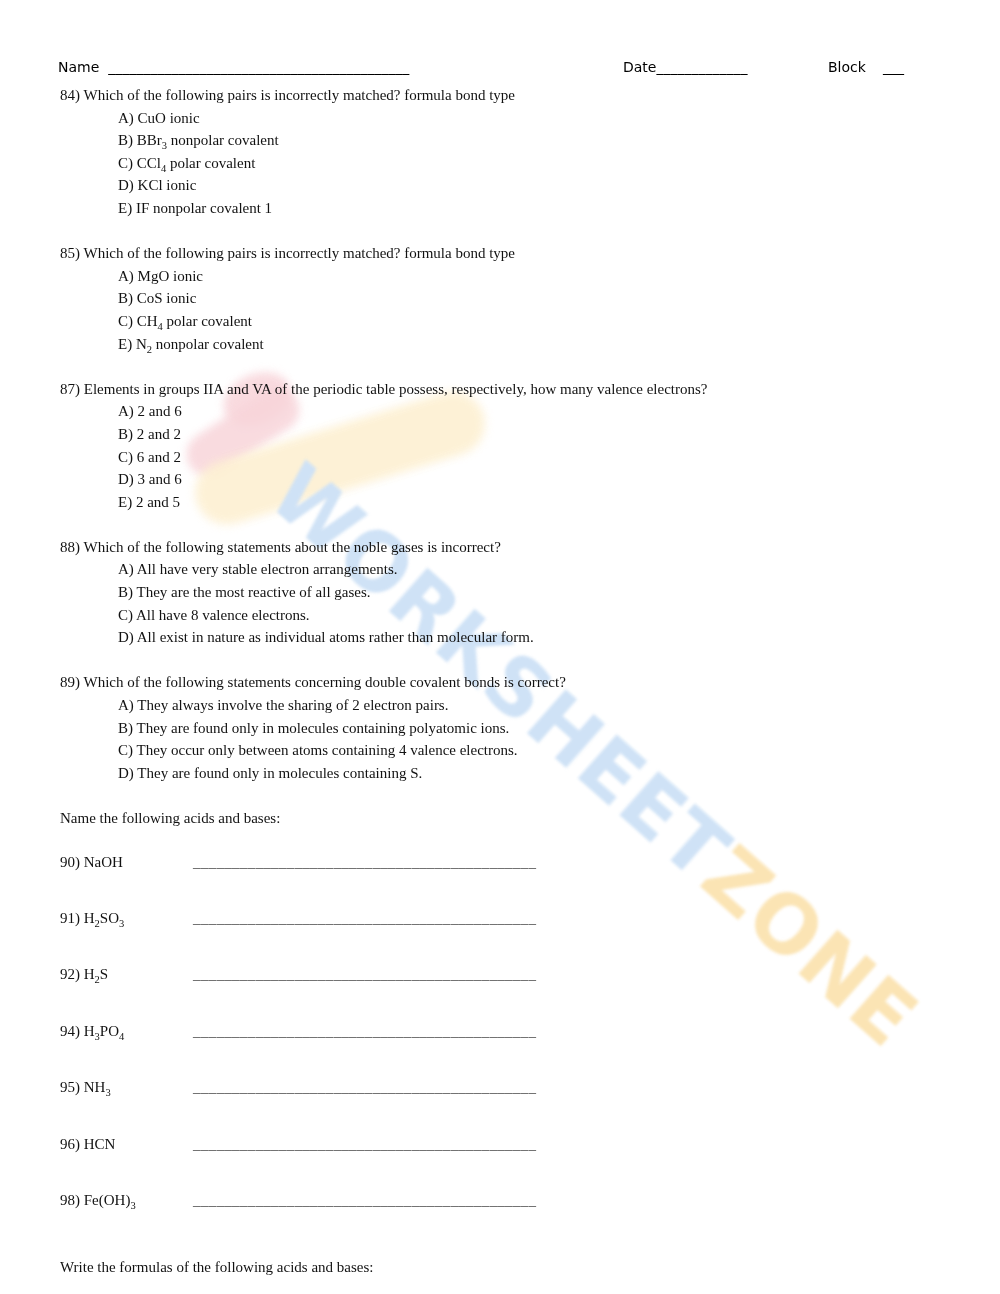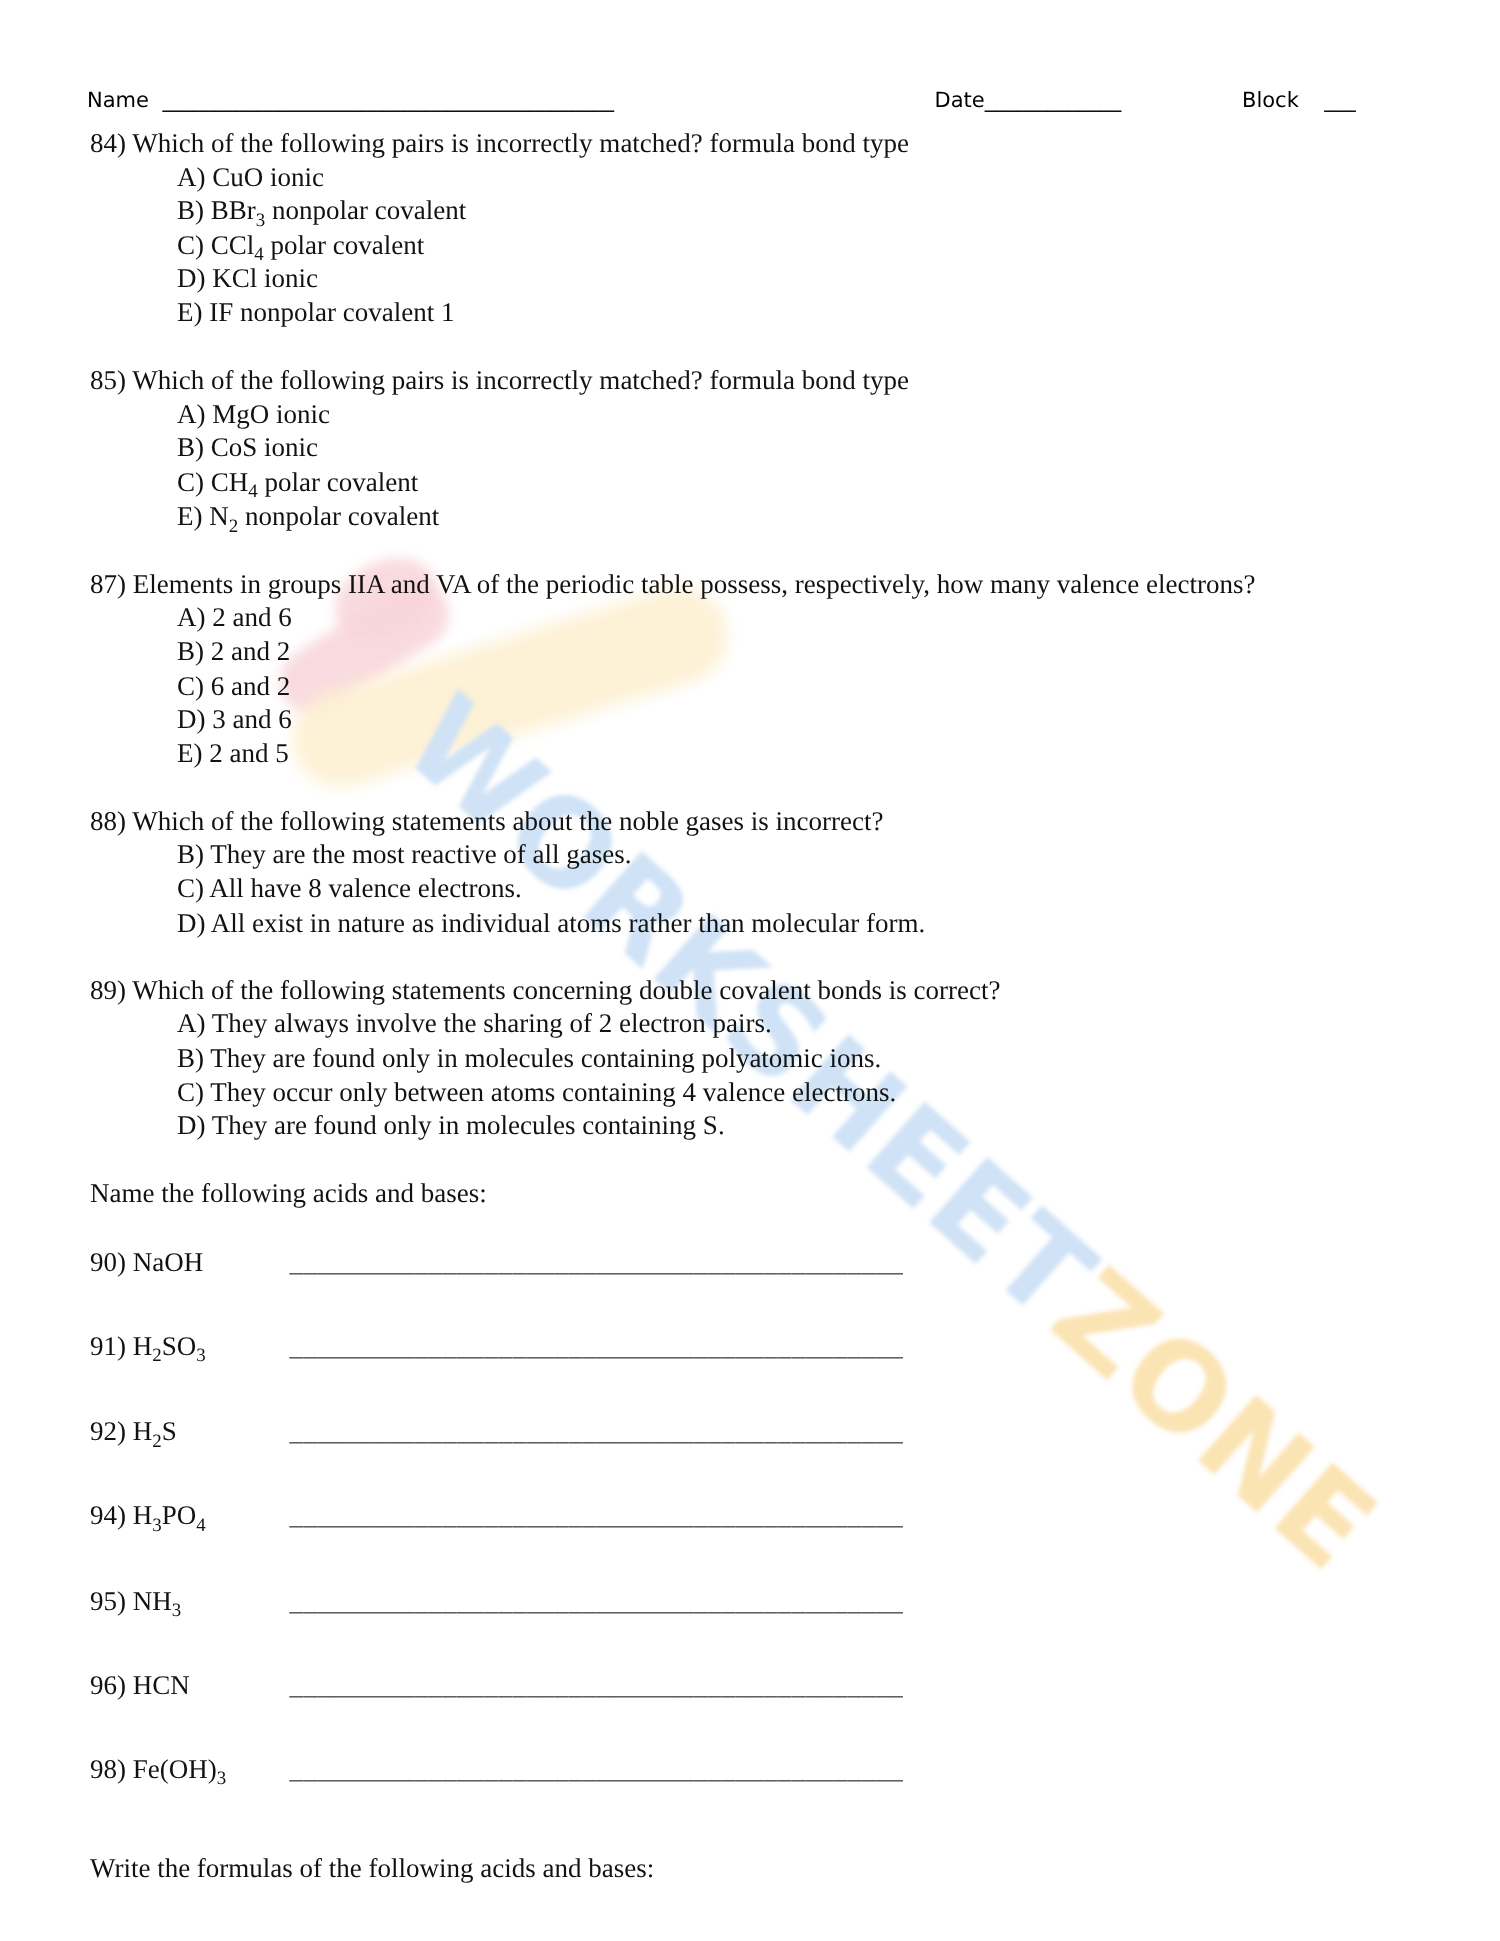--- a/index.html
+++ b/index.html
@@ -28,21 +28,21 @@
     font-family:"DejaVu Sans", sans-serif;font-size:14px;color:#000;}
   .hdr-group{position:absolute;white-space:nowrap;}
   #hdr-name{left:58px;}
   #hdr-date{left:623px;}
   #hdr-block{left:828px;}
   #hdr-name .hdr-blank{margin-left:9px;}
   #hdr-date .hdr-blank{margin-left:0;font-style:italic;}
   #hdr-block .hdr-blank{margin-left:17px;}
 
   
-  .content{position:absolute;left:60px;top:84px;width:905px;z-index:1;font-size:18px;}
+  .content{position:absolute;left:60px;top:84px;width:905px;z-index:1;font-size:15px;}
   .qblock{margin-bottom:22.6px;}
   .qline{line-height:22.6px;white-space:nowrap;}
   .qopt{padding-left:58px;line-height:22.6px;white-space:nowrap;}
   sub{font-size:0.7em;line-height:0;}
   .section-heading{line-height:22.6px;margin-bottom:20px;}
   .section-heading.formulas{margin-top:32px;margin-bottom:0;}
   .nrow{height:32.4px;white-space:nowrap;margin-top:24px;}
   .nlabel{display:inline-block;width:133px;}
   .nblank{color:#474747;letter-spacing:.3px;}
 </style>
@@ -84,20 +84,21 @@
         <div class="qblock">
           <div class="qline">87) Elements in groups IIA and VA of the periodic table possess, respectively, how many valence electrons?</div>
           <div class="qopt">A) 2 and 6</div>
           <div class="qopt">B) 2 and 2</div>
           <div class="qopt">C) 6 and 2</div>
           <div class="qopt">D) 3 and 6</div>
           <div class="qopt">E) 2 and 5</div>
         </div>
         <div class="qblock">
           <div class="qline">88) Which of the following statements about the noble gases is incorrect?</div>
+          <div class="qopt">A) All have very stable electron arrangements.</div>
           <div class="qopt">B) They are the most reactive of all gases.</div>
           <div class="qopt">C) All have 8 valence electrons.</div>
           <div class="qopt">D) All exist in nature as individual atoms rather than molecular form.</div>
         </div>
         <div class="qblock">
           <div class="qline">89) Which of the following statements concerning double covalent bonds is correct?</div>
           <div class="qopt">A) They always involve the sharing of 2 electron pairs.</div>
           <div class="qopt">B) They are found only in molecules containing polyatomic ions.</div>
           <div class="qopt">C) They occur only between atoms containing 4 valence electrons.</div>
           <div class="qopt">D) They are found only in molecules containing S.</div>

